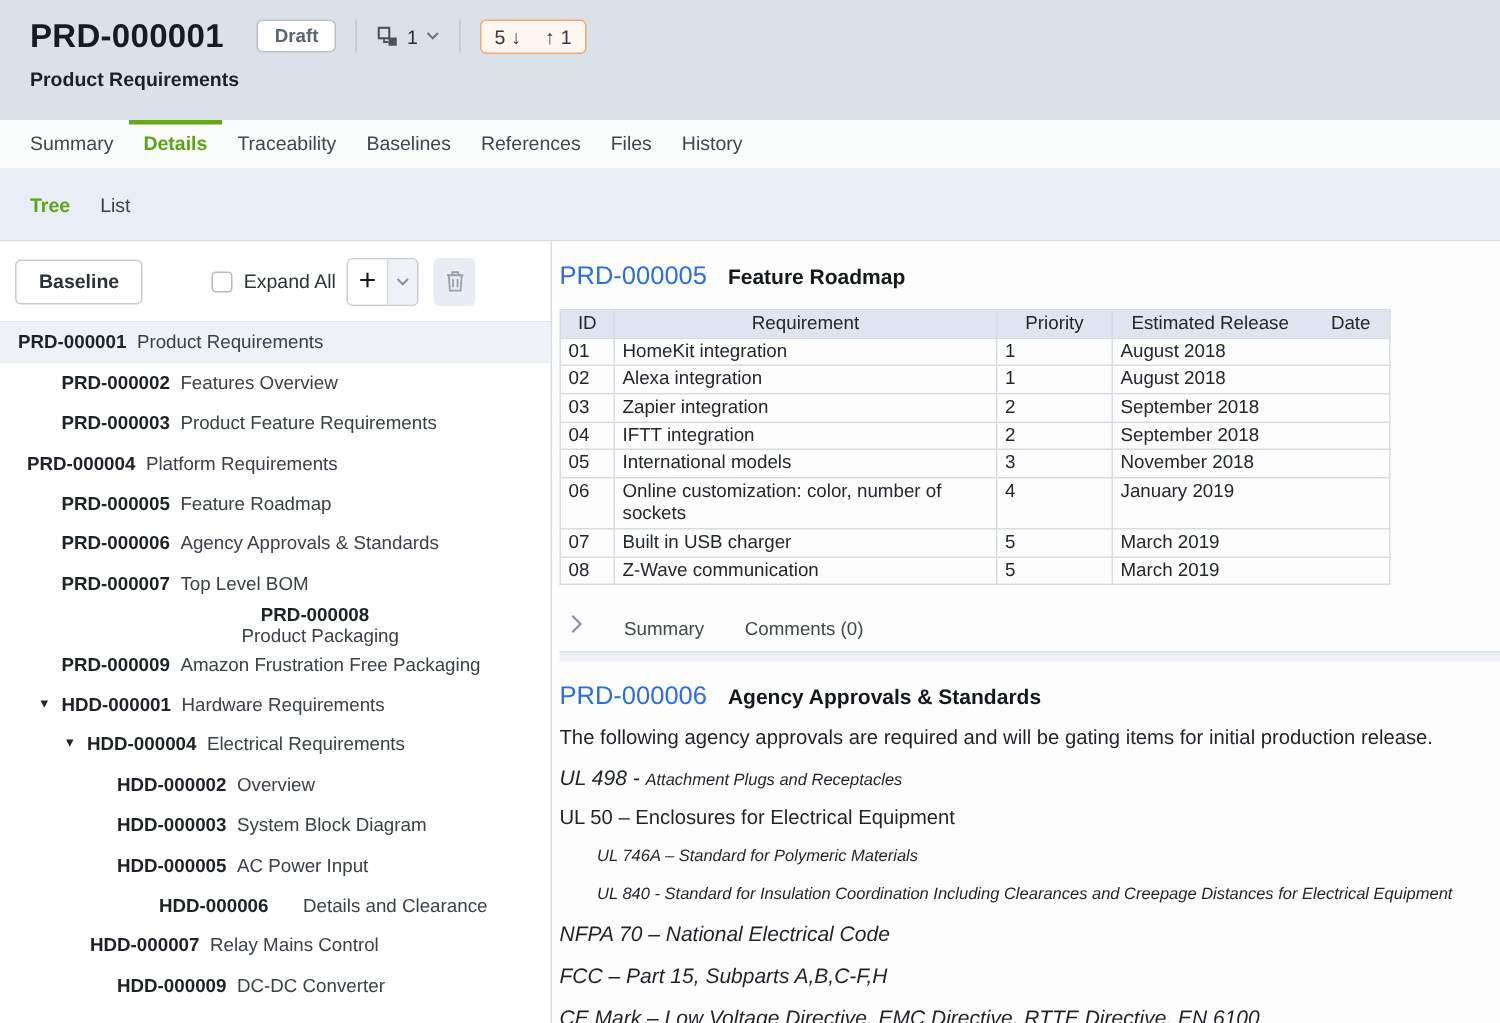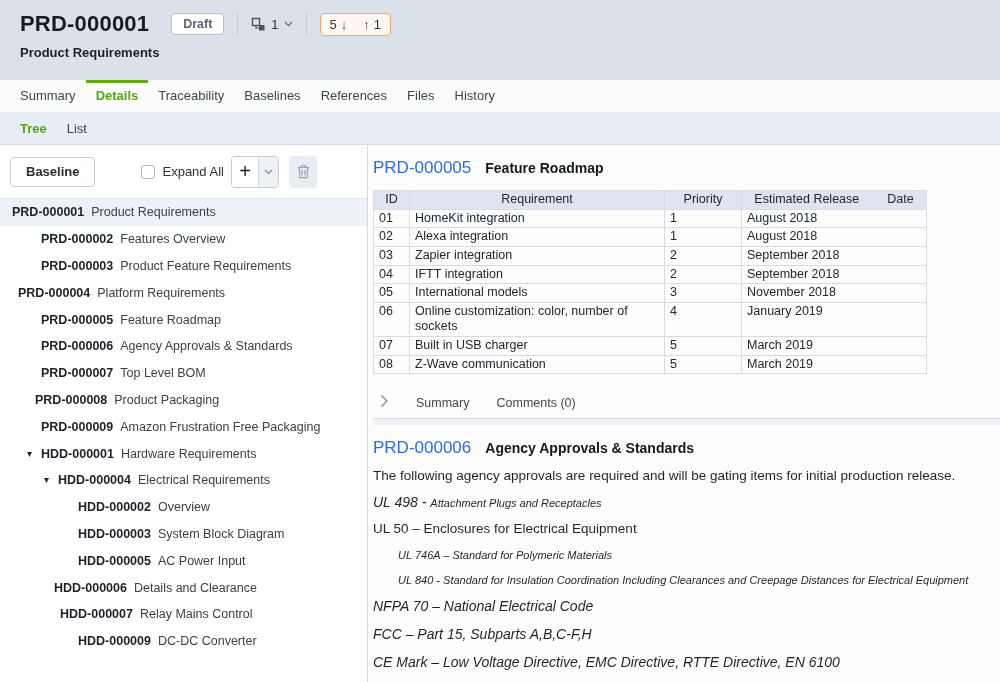--- a/index.html
+++ b/index.html
@@ -25,21 +25,21 @@
   .subtitle { margin-top:8px; font-size:13px; font-weight:700; color:#1d2127; }
 
   
   .tabbar { height:33px; background:#fafbfb; display:flex; padding-left:10px;
             border-bottom:1px solid #ececef; }
   .tab { position:relative; padding:0 10px; line-height:32px; font-size:13px;
          color:#40464e; cursor:default; }
   .tab.active { color:#5ba414; font-weight:700; }
   .tab.active::before { content:""; position:absolute; top:0; left:0; right:0;
                         height:3px; background:#64a90f; }
-  .subtabbar { height:32px; background:#e9edf5; display:flex; align-items:center;
+  .subtabbar { height:48px; background:#e9edf5; display:flex; align-items:center;
                padding-left:10px; border-bottom:1px solid #d9dfe9; }
   .subtab { padding:0 10px; font-size:13px; color:#3d434b; }
   .subtab.active { color:#5ba414; font-weight:700; }
 
   
   .body-wrap { display:flex; height:669px; }
   .sidebar { width:368px; min-width:368px; background:#fff;
              border-right:1px solid #d8dce2; display:flex; flex-direction:column; }
   .toolbar { height:54px; min-height:54px; display:flex; align-items:center;
              padding:0 10px; border-bottom:1px solid #e2e5ea; }
@@ -201,21 +201,21 @@
           <span class="tree-name">Feature Roadmap</span>
         </div>
         <div class="tree-row" style="padding-left: 41px;">
           <span class="tree-code">PRD-000006</span>
           <span class="tree-name">Agency Approvals &amp; Standards</span>
         </div>
         <div class="tree-row" style="padding-left: 41px;">
           <span class="tree-code">PRD-000007</span>
           <span class="tree-name">Top Level BOM</span>
         </div>
-        <div class="tree-row" style="padding-left: 35px;">
+        <div class="tree-row" style="padding-left: 60px; flex-direction: column;">
           <span class="tree-code">PRD-000008</span>
           <span class="tree-name">Product Packaging</span>
         </div>
         <div class="tree-row" style="padding-left: 41px;">
           <span class="tree-code">PRD-000009</span>
           <span class="tree-name">Amazon Frustration Free Packaging</span>
         </div>
         <div class="tree-row" style="padding-left: 27px;">
           <span class="tree-caret">▾</span>
           <span class="tree-code">HDD-000001</span>
@@ -231,21 +231,21 @@
           <span class="tree-name">Overview</span>
         </div>
         <div class="tree-row" style="padding-left: 78px;">
           <span class="tree-code">HDD-000003</span>
           <span class="tree-name">System Block Diagram</span>
         </div>
         <div class="tree-row" style="padding-left: 78px;">
           <span class="tree-code">HDD-000005</span>
           <span class="tree-name">AC Power Input</span>
         </div>
-        <div class="tree-row" style="padding-left: 54px;">
+        <div class="tree-row" style="padding-left: 106px; gap: 16px;">
           <span class="tree-code">HDD-000006</span>
           <span class="tree-name">Details and Clearance</span>
         </div>
         <div class="tree-row" style="padding-left: 60px;">
           <span class="tree-code">HDD-000007</span>
           <span class="tree-name">Relay Mains Control</span>
         </div>
         <div class="tree-row" style="padding-left: 78px;">
           <span class="tree-code">HDD-000009</span>
           <span class="tree-name">DC-DC Converter</span>

